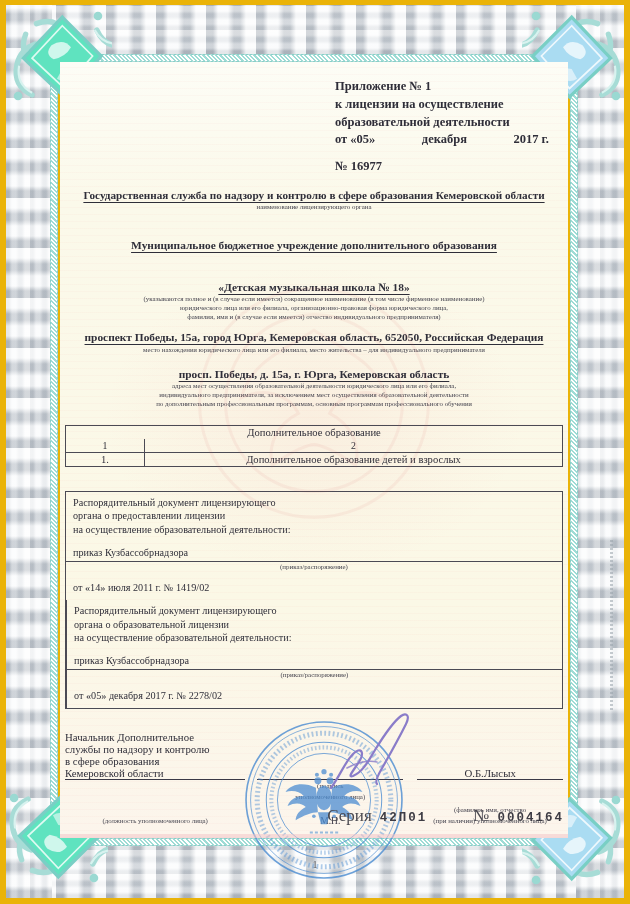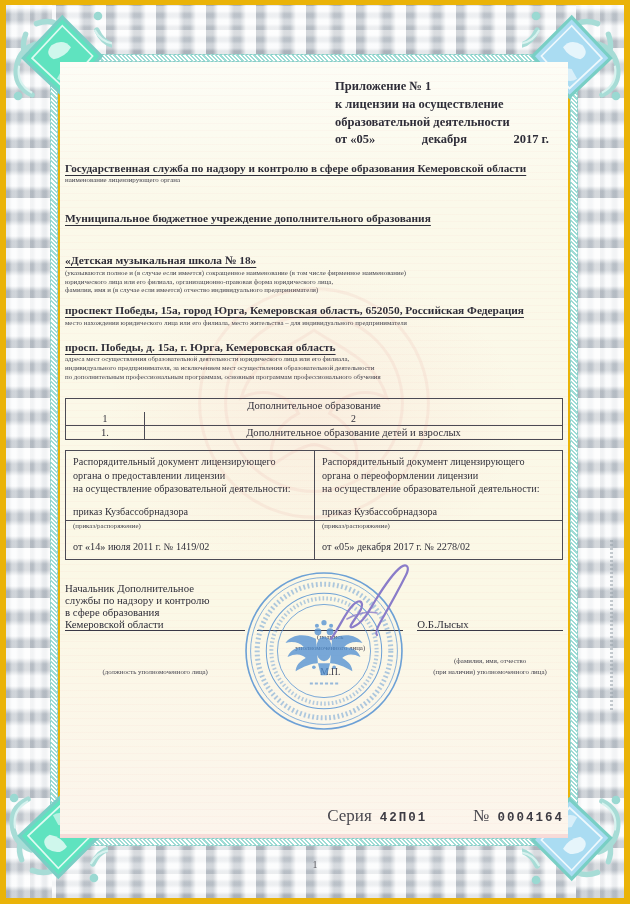--- a/index.html
+++ b/index.html
@@ -50,40 +50,40 @@
       linear-gradient(180deg,#fdfdf6 0%,#fbf9ea 18%,#fbf8e6 70%,#fcf5ec 100%);
     padding:0 5px;box-sizing:border-box;
   }
   .interior::after{content:"";position:absolute;left:0;right:0;bottom:0;height:4px;background:rgba(242,196,200,.55);}
   .watermark{position:absolute;left:50%;top:44%;transform:translate(-50%,-50%);opacity:.08;pointer-events:none;}
 
   
   .appendix{width:218px;margin:16px 10px 0 auto;font-size:12.5px;font-weight:700;line-height:1.42;}
   .appendix .daterow{display:flex;justify-content:space-between;padding-right:4px;}
   .appendix .licno{margin-top:9px;}
-  .center{}
+  .center{text-align:center;}
   .u{text-decoration:underline;text-underline-offset:3px;text-decoration-thickness:1px;}
   .main-line{font-size:11.2px;font-weight:700;line-height:1.35;}
   .cap{font-size:6.9px;font-weight:400;color:#45444f;line-height:1.3;}
   .authority{margin-top:12px;}
   .org{margin-top:9px;}
   .org .main-line{font-size:11.4px;line-height:1.38;margin-top:26px;}
   .legal{margin-top:8px;}
   .activity{margin-top:12px;}
 
   
   .t1{margin-top:16px;border:1px solid #4b4a54;font-size:10.6px;}
   .t1 .row{display:grid;grid-template-columns:78px 1fr;}
   .t1 .cell{padding:1px 4px;text-align:center;}
   .t1 .row + .row{border-top:1px solid #4b4a54;}
   .t1 .row .cell + .cell{border-left:1px solid #4b4a54;}
   .t1 .title{padding:1px 4px;text-align:center;}
 
   
-  .t2{margin-top:10px;border:1px solid #4b4a54;display:grid;grid-template-columns:1fr 1fr;font-size:10.2px;line-height:1.32;}
+  .t2{margin-top:24px;border:1px solid #4b4a54;display:grid;grid-template-columns:1fr;font-size:10.2px;line-height:1.32;}
   .t2 .col + .col{border-left:1px solid #4b4a54;}
   .t2 .upper{padding:4px 7px 0 7px;border-bottom:1px solid #4b4a54;}
   .t2 .order{margin-top:10px;padding-bottom:1px;}
   .t2 .lower{padding:1px 7px 6px 7px;}
   .t2 .datel{margin-top:9px;}
 
   
   .sigzone{position:relative;margin-top:22px;height:150px;font-size:10.8px;}
   .sigrow{display:flex;align-items:flex-end;}
   .sigcol-left{width:188px;}
@@ -168,20 +168,21 @@
 
     <div class="appendix">
       <div>Приложение № 1</div>
       <div>к лицензии на осуществление</div>
       <div>образовательной деятельности</div>
       <div class="daterow">
         <span>от «05»</span>
         <span>декабря</span>
         <span>2017 г.</span>
       </div>
+      <div class="licno">№ 16977</div>
     </div>
 
     <div class="authority center">
       <div class="main-line u">Государственная служба по надзору и контролю в сфере образования Кемеровской области</div>
       <div class="cap">наименование лицензирующего органа</div>
     </div>
 
     <div class="org center">
       <div class="main-line u">Муниципальное бюджетное учреждение дополнительного образования</div>
       <div class="main-line u">«Детская музыкальная школа № 18»</div>
@@ -223,21 +224,21 @@
           <div class="order">приказ Кузбассобрнадзора</div>
         </div>
         <div class="lower">
           <div class="cap center">(приказ/распоряжение)</div>
           <div class="datel">от «14» июля 2011 г. № 1419/02</div>
         </div>
       </div>
       <div class="col">
         <div class="upper">
           <div>Распорядительный документ лицензирующего</div>
-          <div>органа о переоформлении лицензии</div>
+          <div>органа о образовательной лицензии</div>
           <div>на осуществление образовательной деятельности:</div>
           <div class="order">приказ Кузбассобрнадзора</div>
         </div>
         <div class="lower">
           <div class="cap center">(приказ/распоряжение)</div>
           <div class="datel">от «05» декабря 2017 г. № 2278/02</div>
         </div>
       </div>
     </div>
 

